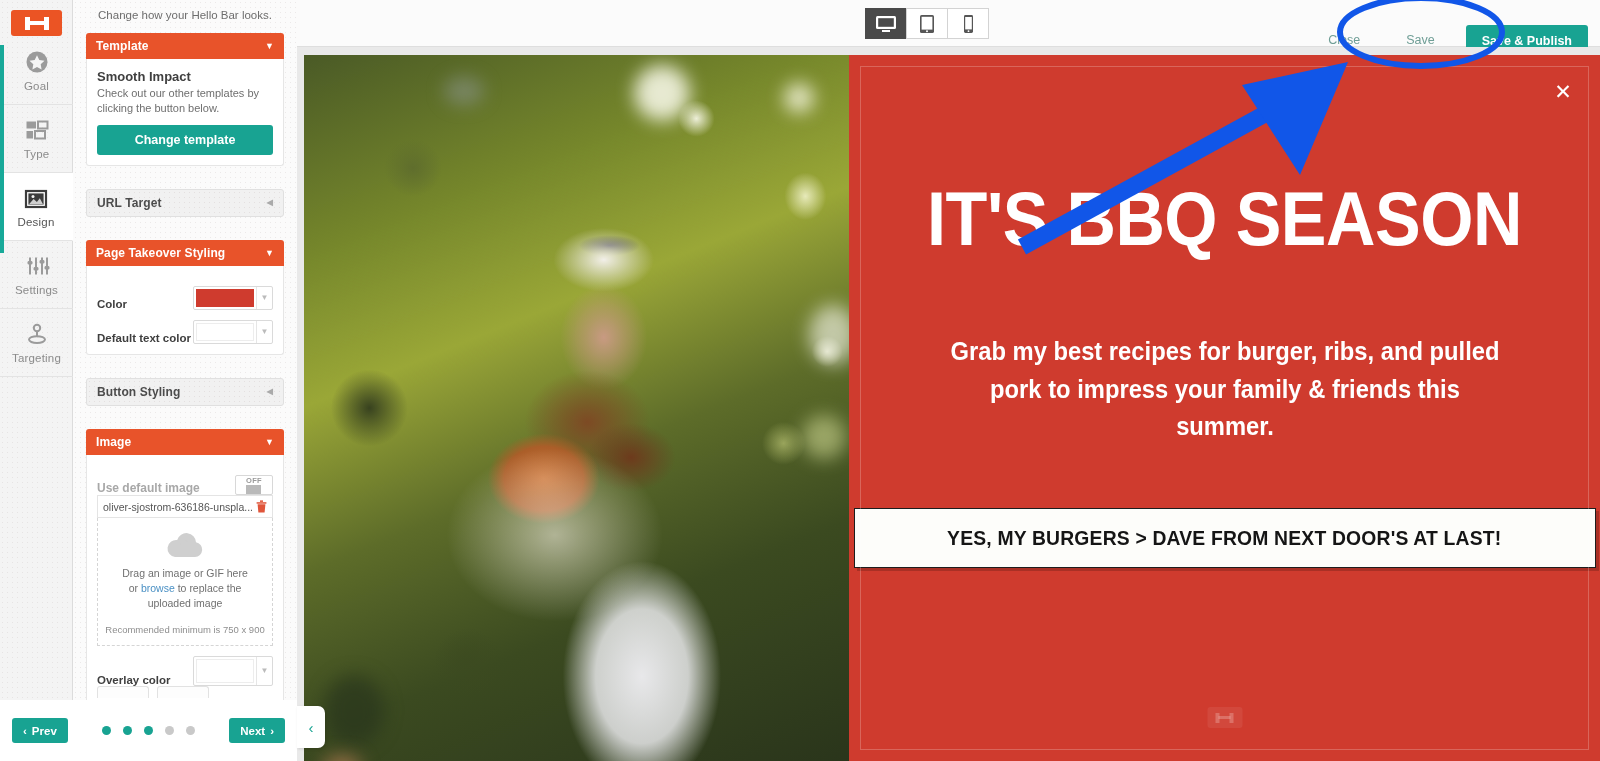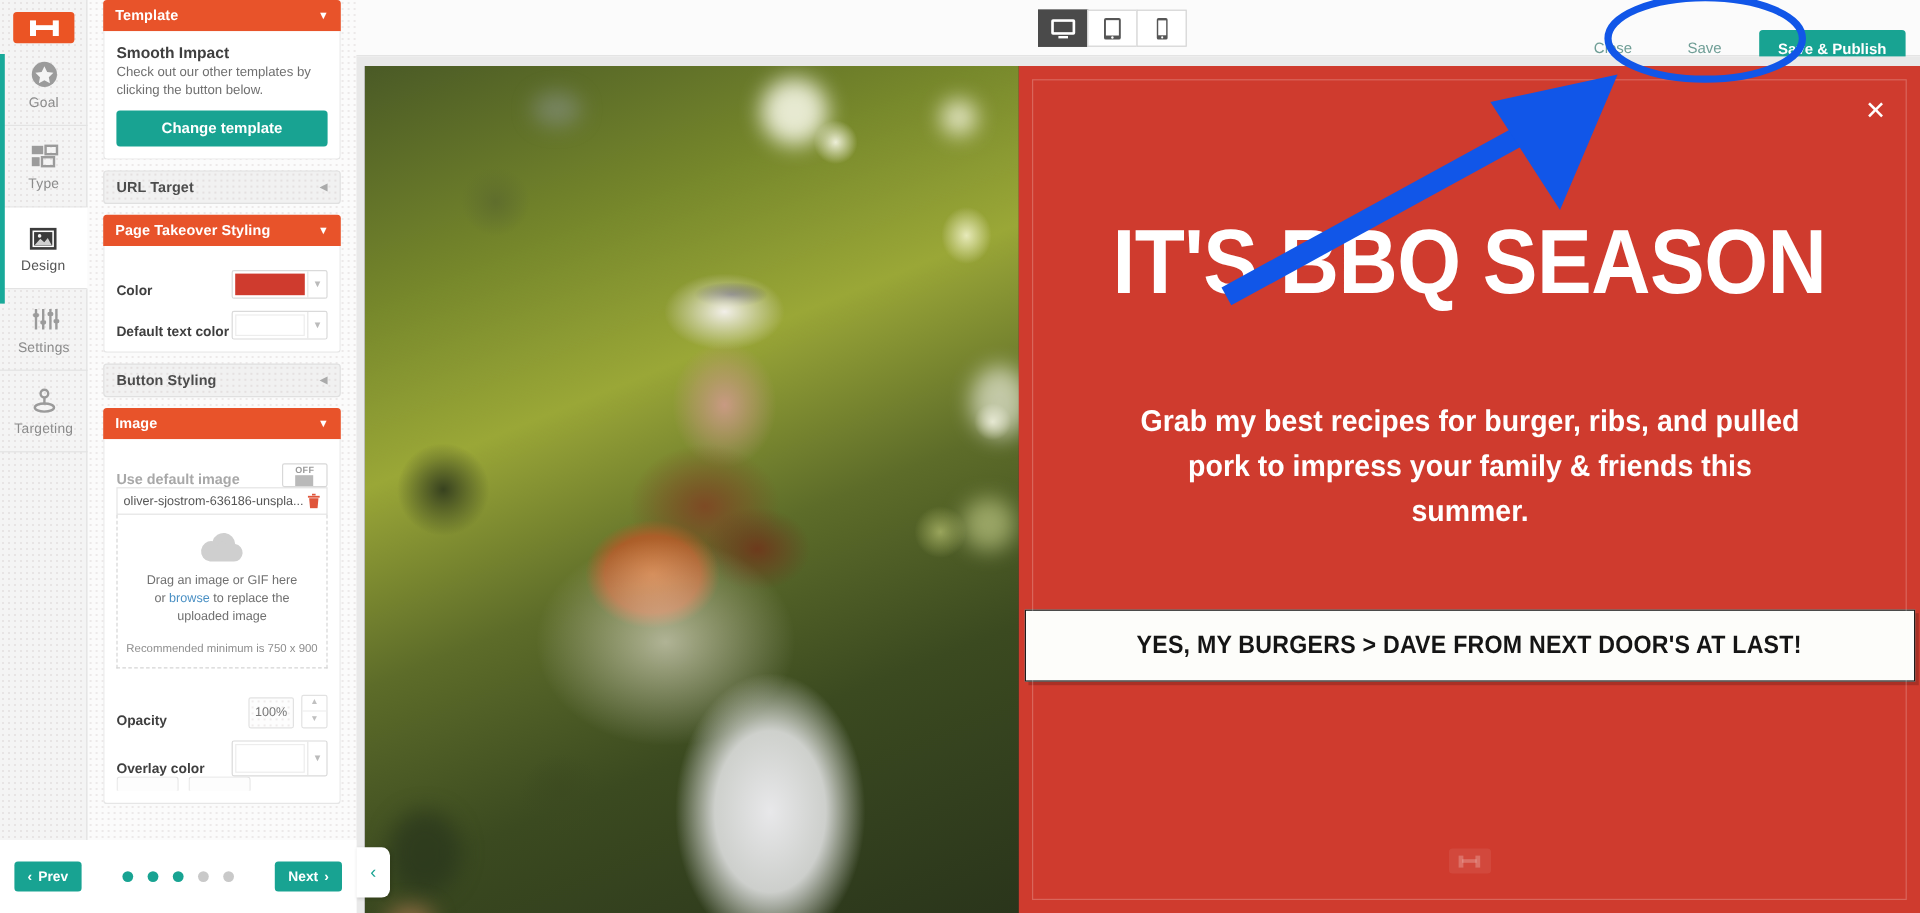--- a/index.html
+++ b/index.html
@@ -62,21 +62,21 @@
   }
   #sidebar-dots {
     position: absolute; inset: 0;
     background-image: radial-gradient(#e8e4e4 0.7px, transparent 0.8px);
     background-size: 5px 5px; opacity: .8; pointer-events: none;
   }
   .sb-caption {
     position: relative; text-align: center; font-size: 11.5px;
     color: #6d6d6d; padding: 9px 0 12px; z-index: 1;
   }
-  .panel { position: relative; margin: 0 13px 9px; z-index: 1; }
+  .panel { position: relative; margin: 0 13px 23px; z-index: 1; }
 
   .panel-head {
     height: 26px; display: flex; align-items: center;
     padding: 0 10px; border-radius: 3px 3px 0 0;
     font-size: 12px; font-weight: bold; letter-spacing: .1px;
   }
   .panel-head.open { background: #e8532a; color: #fff; }
   .panel-head.closed {
     background: #f1f1f1; color: #4c4c4c; border: 1px solid #e0e0e0;
     border-radius: 3px; height: 28px;
@@ -371,20 +371,21 @@
         <path d="M14 10.5v5.5" stroke="#9b9b9b" stroke-width="2"></path>
         <ellipse cx="14" cy="18.6" rx="8" ry="3.4" fill="none" stroke="#9b9b9b" stroke-width="2"></ellipse>
       </svg>
       <span class="lbl">Targeting</span>
     </div>
   </div>
 
   <div id="sidebar">
     <div id="sidebar-dots"></div>
 
+    <div class="sb-caption">Change how your Hello Bar looks.</div>
 
     <div class="panel">
       <div class="panel-head open">
         <span>Template</span>
         <span class="caret">▼</span>
       </div>
       <div class="panel-body">
         <div class="tpl-name">Smooth Impact</div>
         <div class="tpl-desc">Check out our other templates by clicking the button below.</div>
         <button class="btn-teal">Change template</button>
@@ -460,28 +461,20 @@
           <div class="dz-text">
             <span>Drag an image or GIF here</span><br>
             <span>or</span>
             <a>browse</a>
             <span>to replace the</span><br>
             <span>uploaded image</span>
           </div>
           <div class="dz-min">Recommended minimum is 750 x 900</div>
         </div>
 
-        <div class="row" style="min-height:44px;margin-top:6px">
-          <span class="row-lbl">Opacity</span>
-          <span class="num-field">100%</span>
-          <span class="stepper">
-            <span>▲</span>
-            <span>▼</span>
-          </span>
-        </div>
 
         <div class="row" style="min-height:40px">
           <span class="row-lbl">Overlay color</span>
           <span class="color-field" style="height:30px">
             <span class="color-swatch" style="background:#ffffff;border:1px solid #ededed;height:24px" title="#ffffff"></span>
             <span class="color-caret" style="line-height:28px">▼</span>
           </span>
         </div>
 
         <div class="row" style="min-height:12px;gap:8px">

